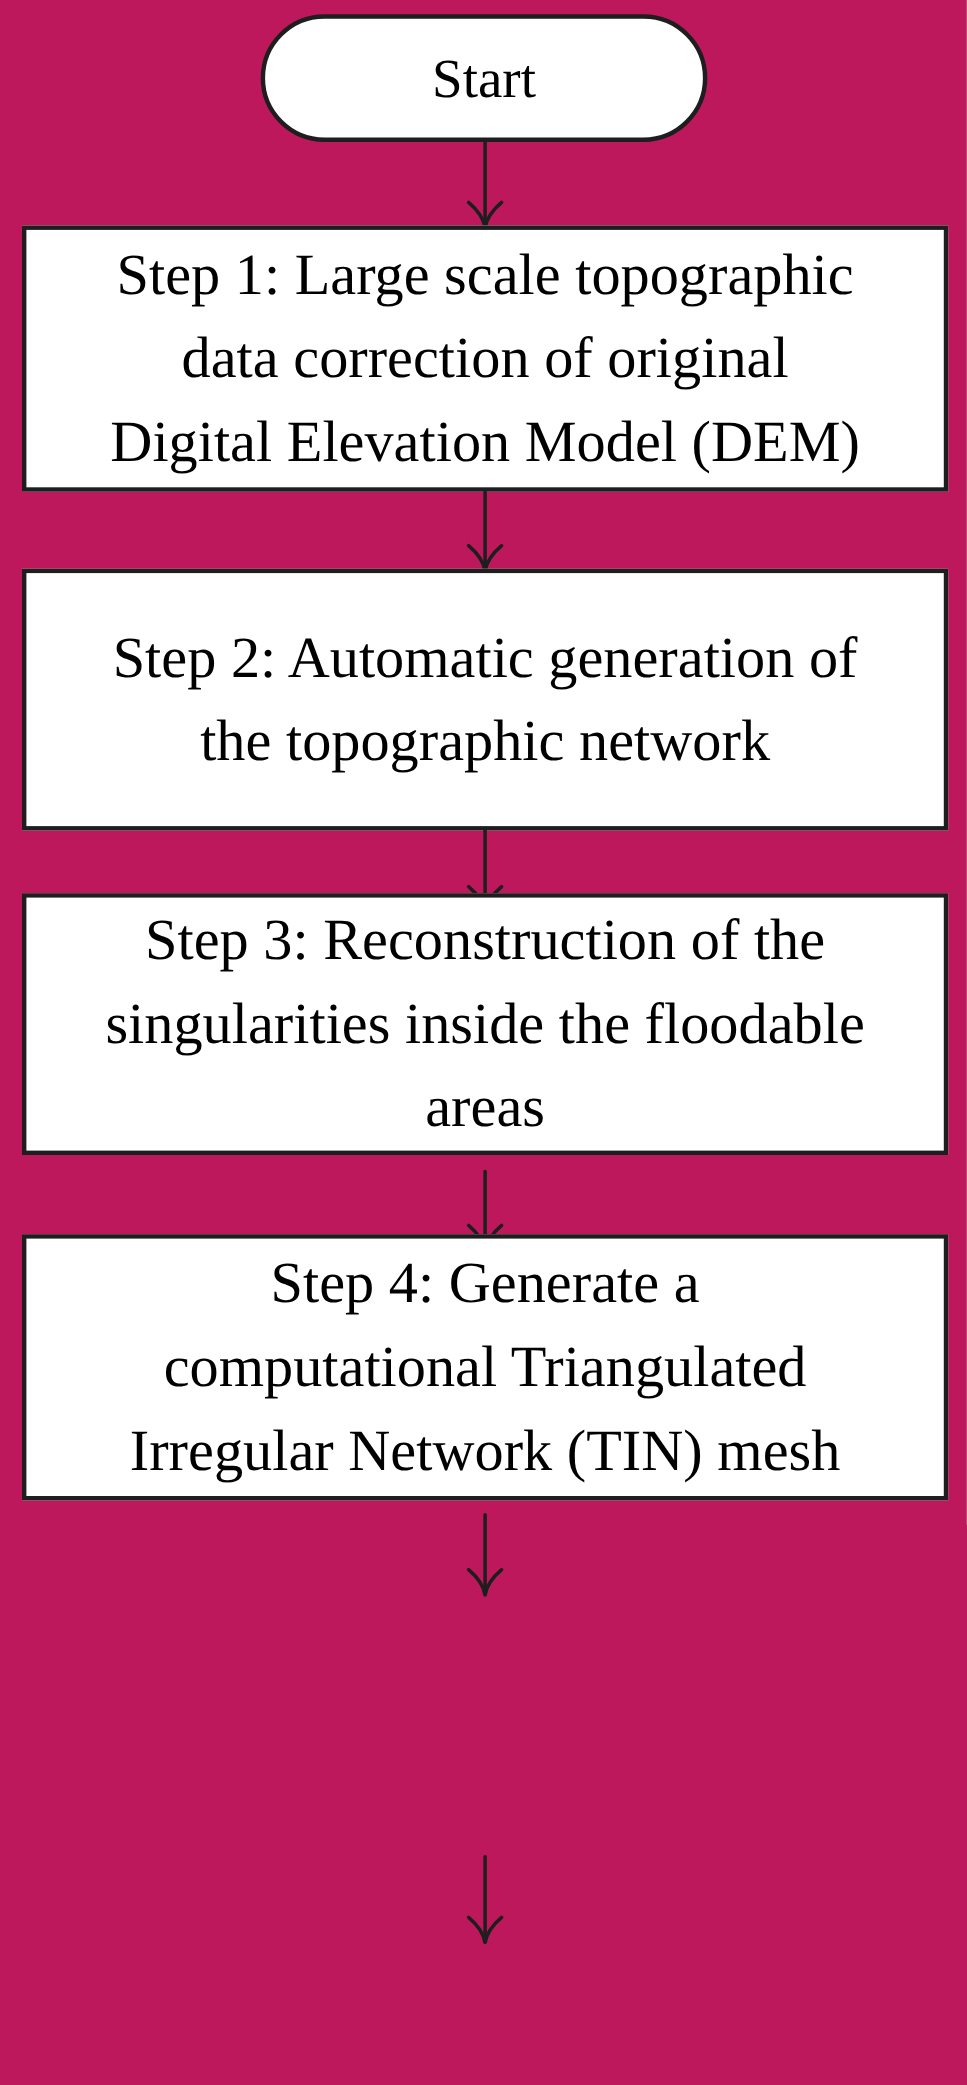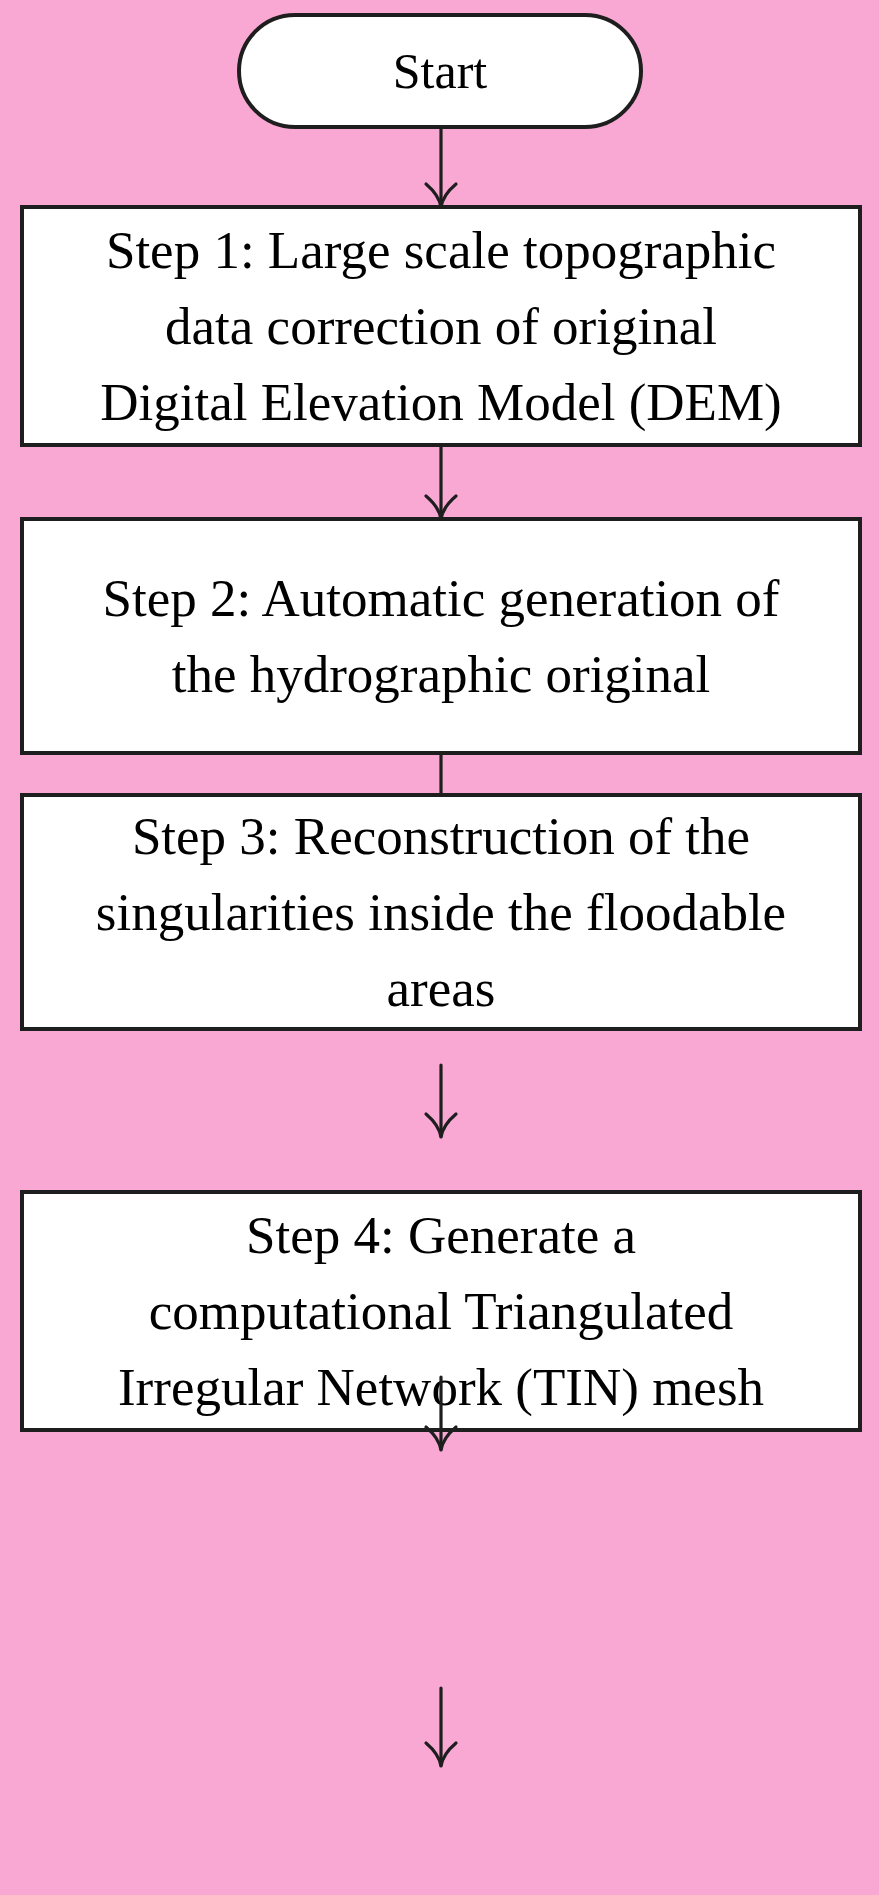--- a/index.html
+++ b/index.html
@@ -1,20 +1,20 @@
 <!DOCTYPE html>
 <html><head>
 <meta charset="utf-8">
 <style>
   html, body { margin: 0; padding: 0; background: #ffffff; }
   .page {
     position: relative;
     width: 879px;
     height: 1895px;
-    background: #f9a8d4;
+    background: #be185d;
     overflow: hidden;
     font-family: "Liberation Serif", "DejaVu Serif", serif;
   }
   .node {
     position: absolute;
     box-sizing: border-box;
     background: #ffffff;
     border: 4px solid #1e1e1e;
     display: flex;
     align-items: center;
@@ -27,22 +27,22 @@
     white-space: pre-line;
     font-size: 53px;
     line-height: 76px;
   }
   .terminator { border-radius: 60px; }
   .terminator .label { font-size: 50px; line-height: 58px; }
 
   #node-start { left: 237px; top: 13px;   width: 406px; height: 116px; }
   #node-step1 { left: 20px;  top: 205px;  width: 842px; height: 242px; }
   #node-step2 { left: 20px;  top: 517px;  width: 842px; height: 238px; }
-  #node-step3 { left: 20px;  top: 793px;  width: 842px; height: 238px; }
-  #node-step4 { left: 20px;  top: 1190px; width: 842px; height: 242px; }
+  #node-step3 { left: 20px;  top: 812px;  width: 842px; height: 238px; }
+  #node-step4 { left: 20px;  top: 1122px; width: 842px; height: 242px; }
   #node-step5 { left: 20px;  top: 1448px; width: 842px; height: 240px; }
   #node-stop  { left: 238px; top: 1764px; width: 416px; height: 120px; }
 
   svg.arrow { position: absolute; left: 419px; overflow: visible; }
   svg.arrow line, svg.arrow path {
     stroke: #1e1e1e;
     stroke-width: 3.2;
     fill: none;
     stroke-linecap: round;
   }
@@ -73,21 +73,21 @@
 Digital Elevation Model (DEM)</span>
   </div>
 
   <svg class="arrow" id="arrow-1" width="44" height="76">
     <line x1="22" y1="0" x2="22" y2="72"></line>
     <path d="M7 49 Q20 60 22 72 Q24 60 37 49"></path>
   </svg>
 
   <div class="node process" id="node-step2">
     <span class="label">Step 2: Automatic generation of
-the hydrographic original</span>
+the topographic network</span>
   </div>
 
   <svg class="arrow" id="arrow-2" width="44" height="78">
     <line x1="22" y1="0" x2="22" y2="74"></line>
     <path d="M7 51 Q20 62 22 74 Q24 62 37 51"></path>
   </svg>
 
   <div class="node process" id="node-step3">
     <span class="label">Step 3: Reconstruction of the
 singularities inside the floodable

